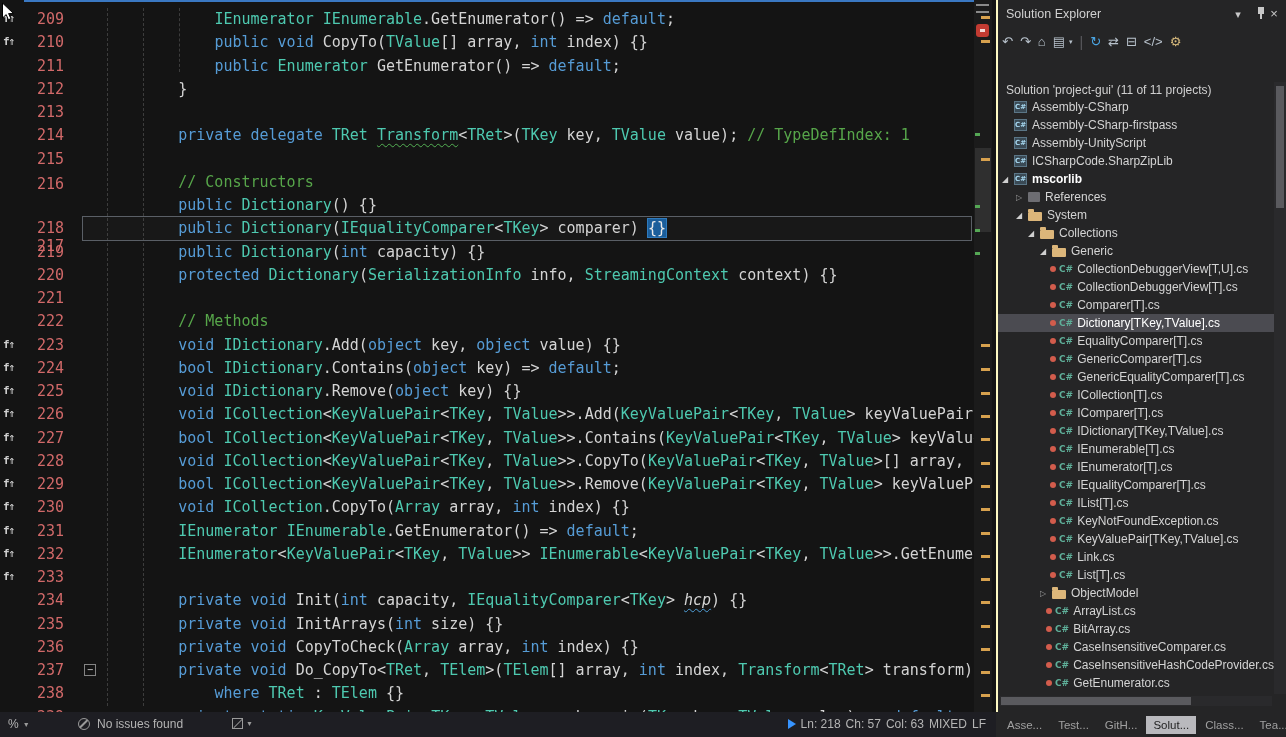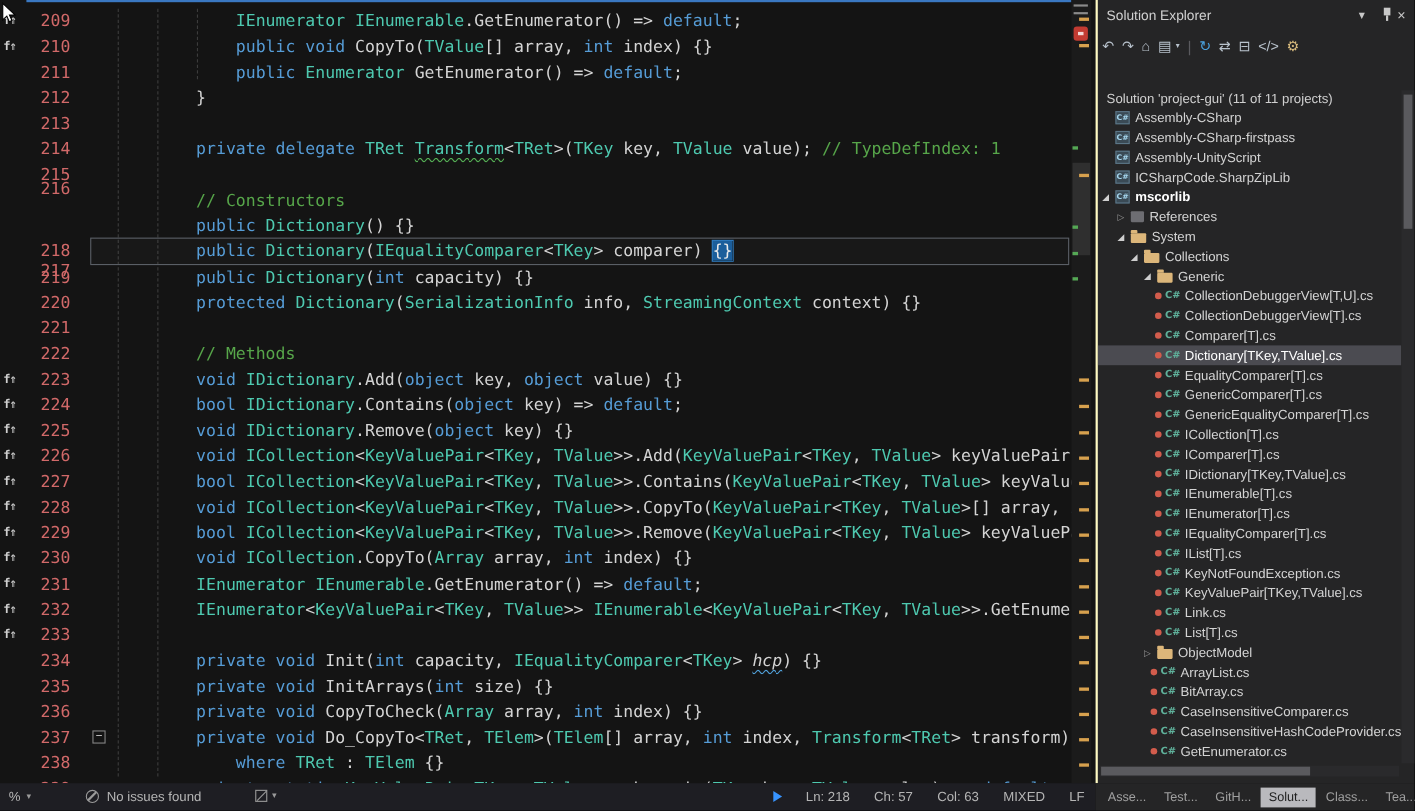--- a/index.html
+++ b/index.html
@@ -102,21 +102,21 @@
   #zoom-area { position:absolute; left:8px; top:5px; display:flex; align-items:center; gap:4px; }
   #zoom-caret { font-size:7px; color:#9a9a9a; }
   #noissues { position:absolute; left:78px; top:5px; display:flex; align-items:center; gap:7px; }
   #noissues-icon { position:relative; width:12px; height:12px; border:1.5px solid #9a9a9a; border-radius:50%; }
   #noissues-icon::after { content:""; position:absolute; left:-1px; top:4px; width:11px; height:1.5px;
                           background:#9a9a9a; transform:rotate(-45deg); }
   #extra-status { position:absolute; left:232px; top:6px; display:flex; align-items:center; gap:3px; }
   #extra-ico { position:relative; width:11px; height:11px; border:1px solid #9a9a9a; }
   #extra-ico::after { content:""; position:absolute; left:-1px; top:4px; width:12px; height:1px;
                       background:#9a9a9a; transform:rotate(-45deg); }
-  #sb-right { position:absolute; right:10px; top:5px; display:flex; align-items:center; gap:22px; }
+  #sb-right { position:absolute; right:10px; top:5px; display:flex; align-items:center; gap:5px; }
   #run-triangle { width:0; height:0; border-left:8px solid #3794ff; border-top:5px solid transparent;
                   border-bottom:5px solid transparent; }
 
   
   #paneltabs { position:absolute; left:996px; top:712px; width:290px; height:25px; background:#252526;
                display:flex; align-items:center; gap:2px; padding-left:4px; font-size:11.5px; }
   .ptab { color:#a0a0a0; padding:3px 7px; }
   .ptab.active { background:#b9b9bd; color:#1e1e1e; }
 </style>
 </head>
@@ -134,21 +134,21 @@
     <div id="cur-line"></div>
 
     <div id="line-numbers">
         <div class="ln" style="top: 8px;">209</div>
         <div class="ln" style="top: 31.25px;">210</div>
         <div class="ln" style="top: 54.5px;">211</div>
         <div class="ln" style="top: 77.75px;">212</div>
         <div class="ln" style="top: 101px;">213</div>
         <div class="ln" style="top: 124.25px;">214</div>
         <div class="ln" style="top: 147.5px;">215</div>
-        <div class="ln" style="top: 160px;">216</div>
+        <div class="ln" style="top: 173px;">216</div>
         <div class="ln" style="top: 194px; margin-top: 41px;">217</div>
         <div class="ln" style="top: 217.25px;">218</div>
         <div class="ln" style="top: 240.5px;">219</div>
         <div class="ln" style="top: 263.75px;">220</div>
         <div class="ln" style="top: 287px;">221</div>
         <div class="ln" style="top: 310.25px;">222</div>
         <div class="ln" style="top: 333.5px;">223</div>
         <div class="ln" style="top: 356.75px;">224</div>
         <div class="ln" style="top: 380px;">225</div>
         <div class="ln" style="top: 403.25px;">226</div>

